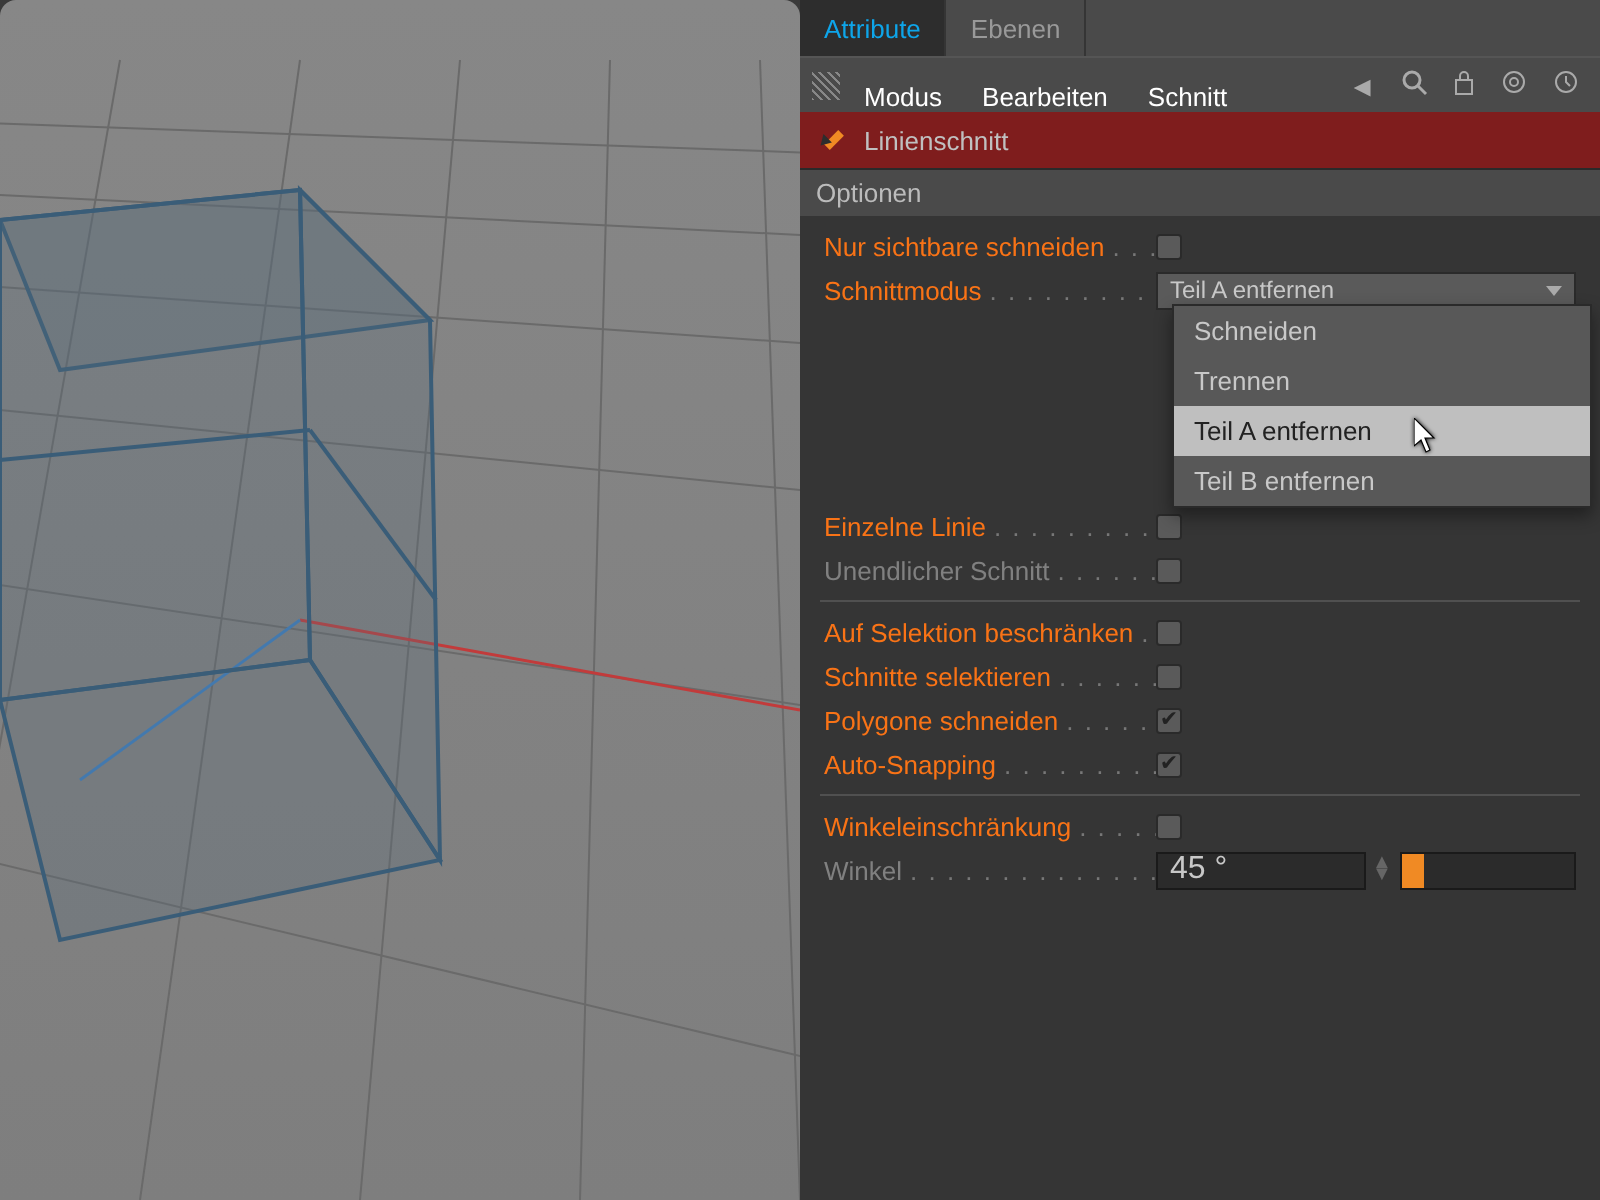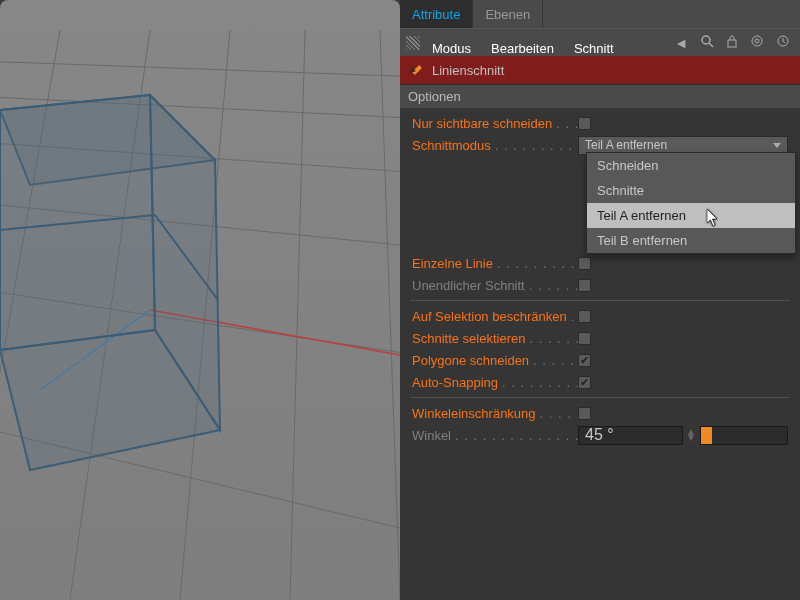--- a/index.html
+++ b/index.html
@@ -136,21 +136,21 @@
         <div class="ctrl">
           <div class="dropdown">
             <span>Teil A entfernen</span>
             <div class="caret"></div>
           </div>
         </div>
       </div>
 
       <div class="dropdown-menu">
         <div class="item">Schneiden</div>
-        <div class="item">Schnitte</div>
+        <div class="item">Trennen</div>
         <div class="item hover">Teil A entfernen</div>
         <div class="item">Teil B entfernen</div>
         <div class="cursor" style="left:120px; top:56px;">
           <svg viewBox="0 0 12 18">
               <path d="M0 0 L0 14 L3.5 11 L6 17 L8 16 L5.5 10 L10 10 Z" fill="#fff" stroke="#000" stroke-width="0.6"></path>
             </svg>
         </div>
       </div>
 
       <div style="height:96px"></div>

